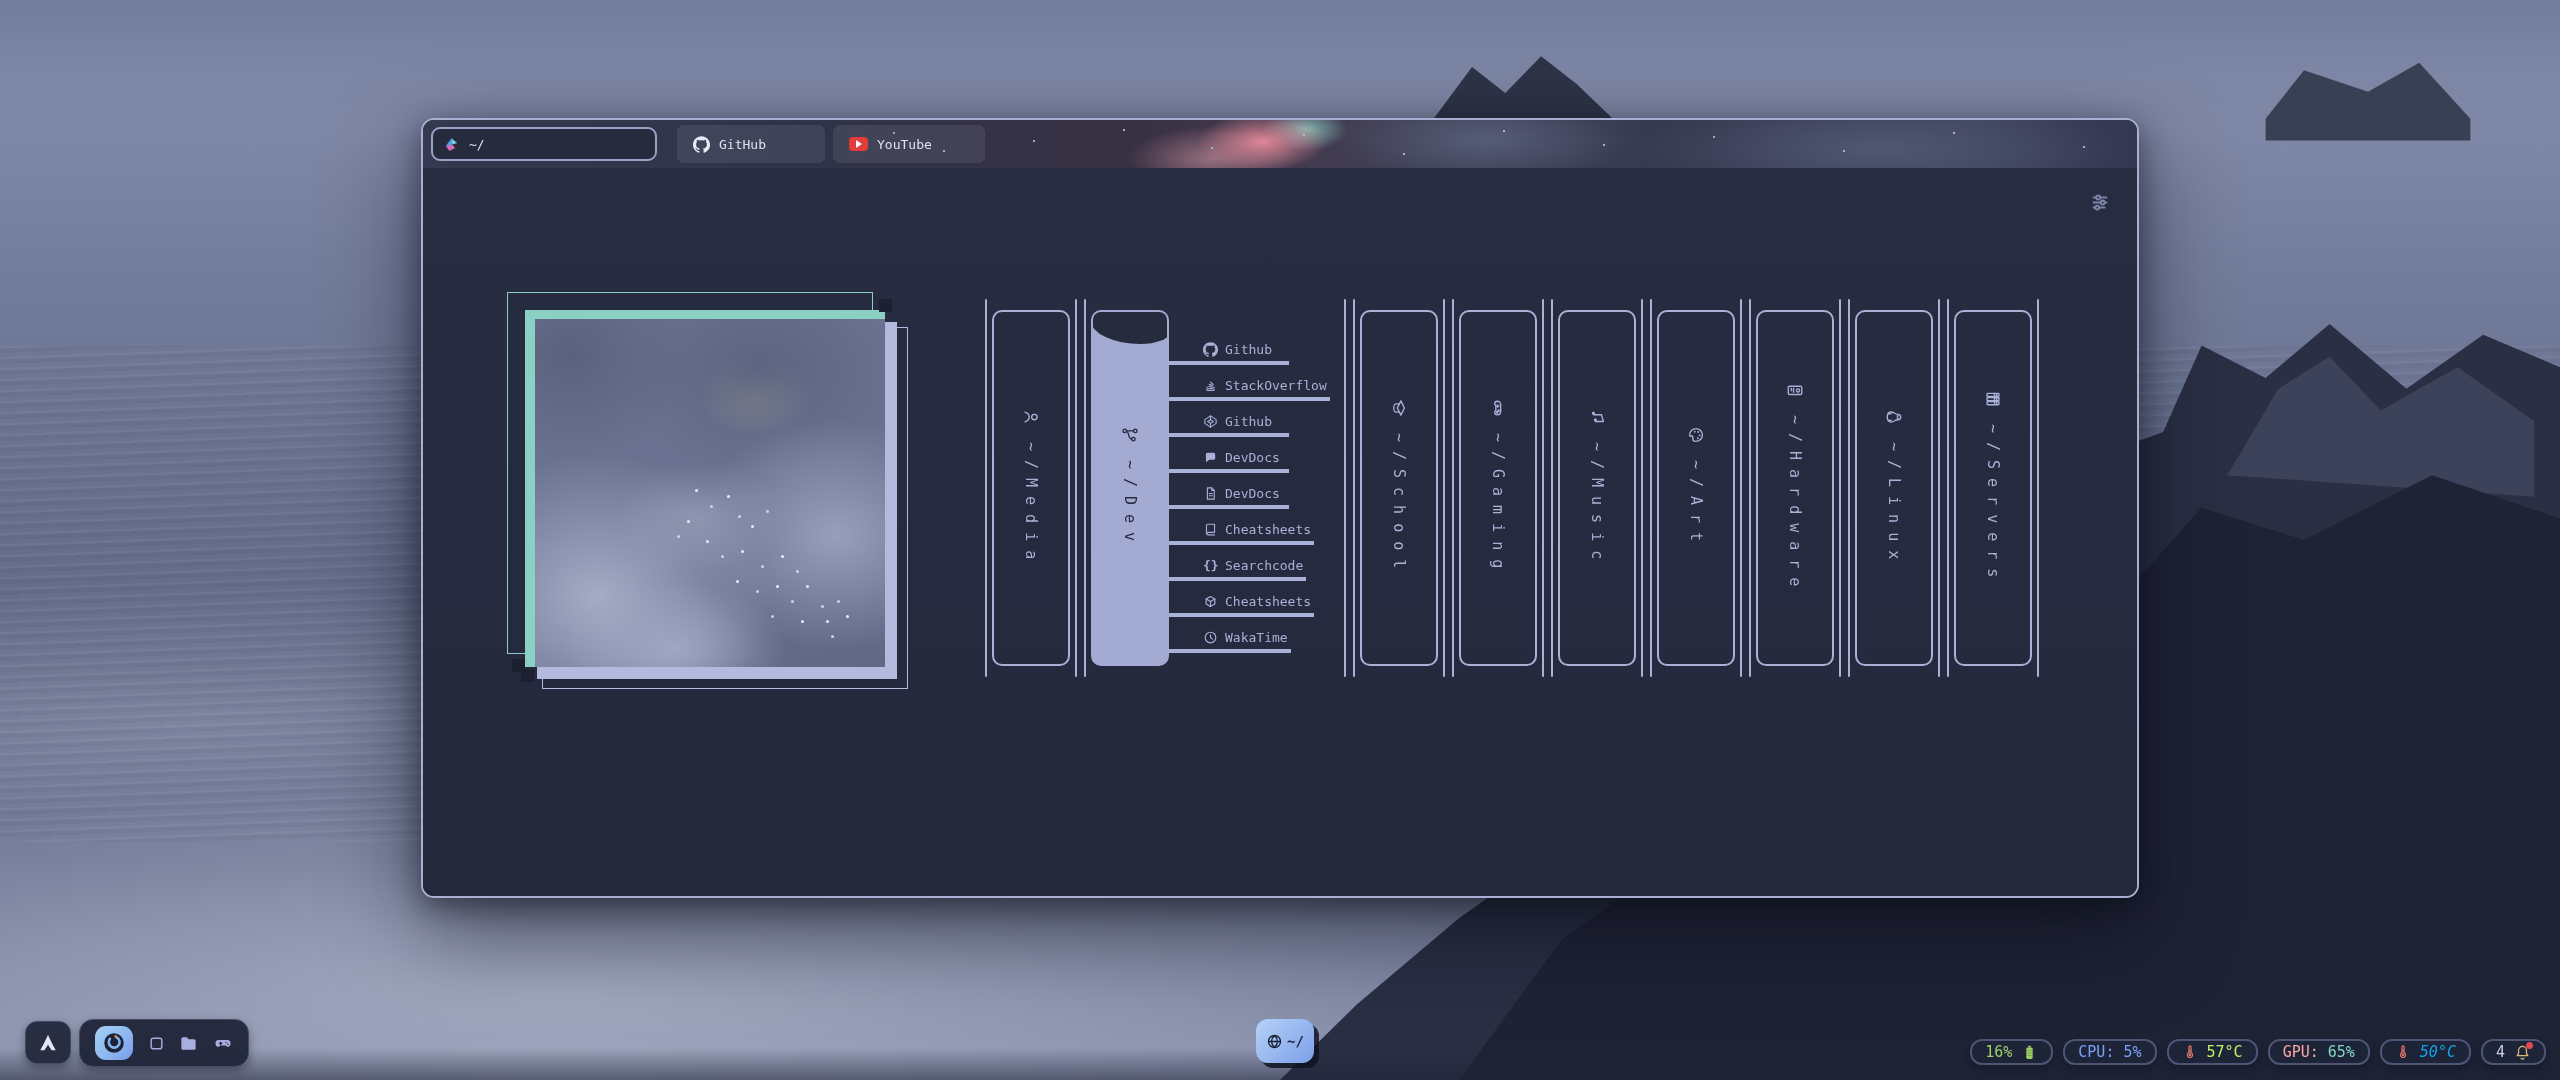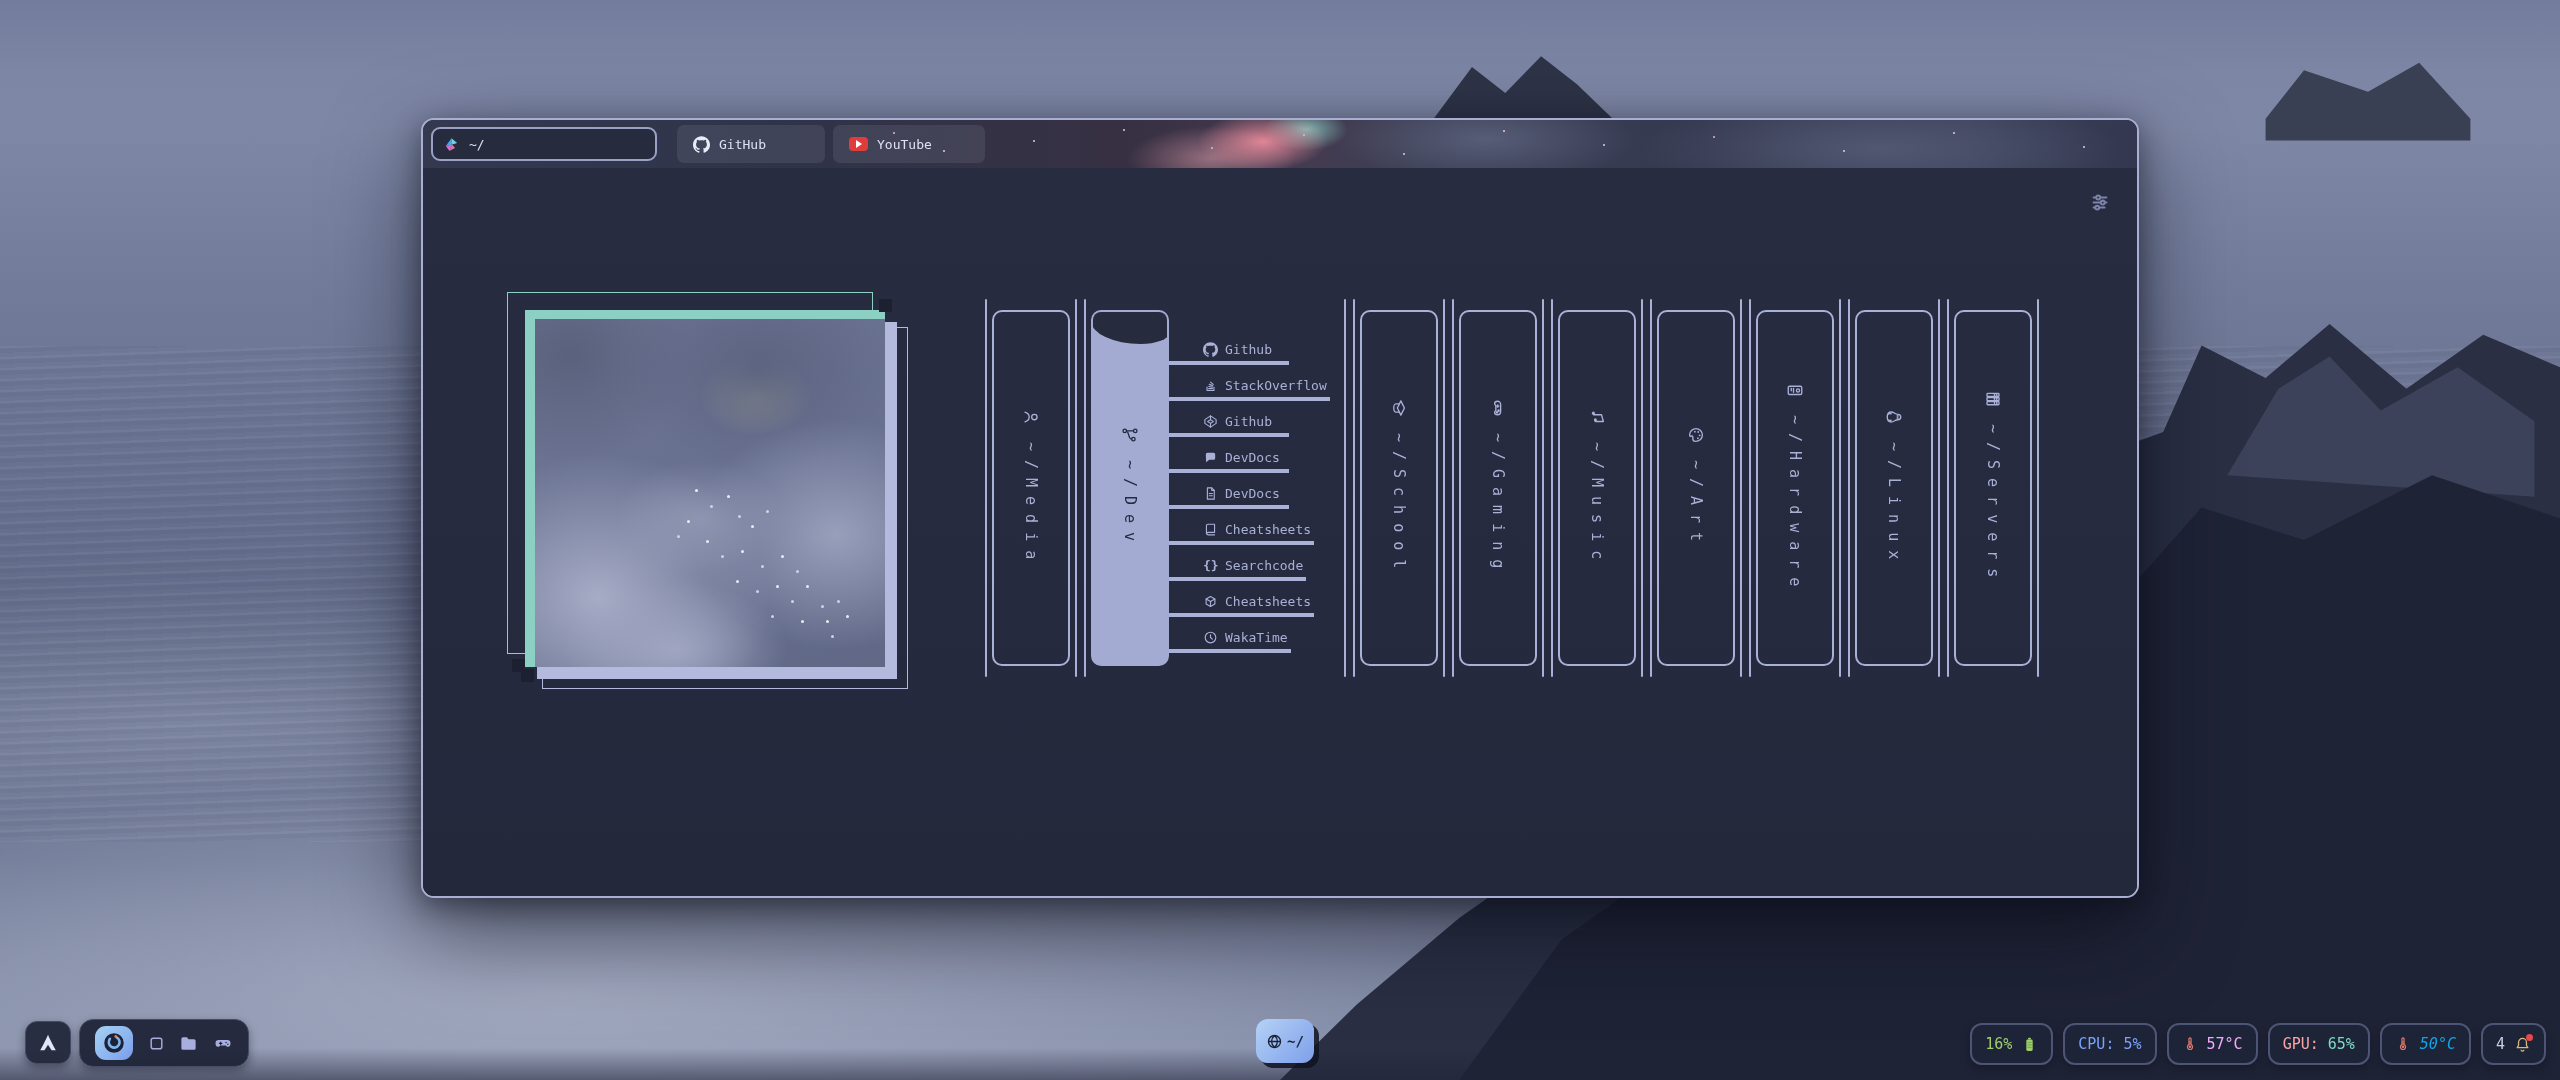--- a/index.html
+++ b/index.html
@@ -120,21 +120,21 @@
     background:linear-gradient(135deg,#a5d2f2 0%,#8cb4ef 60%,#7a9bea 100%);
     display:flex; align-items:center; justify-content:center; cursor:pointer; }
   .dock-ic { color:#a9aee0; cursor:pointer; display:flex; }
   .focused-pill { position:absolute; left:1256px; bottom:17px; width:58px; height:44px; border-radius:12px;
     background:linear-gradient(135deg,#b5d3f6 0%,#93b3ef 60%,#7fa0e9 100%);
     box-shadow:5px 5px 0 rgba(16,19,33,.85);
     display:flex; align-items:center; justify-content:center; gap:4px; color:#1c2135; cursor:pointer; }
   .focused-pill .lbl { font-size:14px; font-weight:bold; }
 
   .status-bar { position:absolute; right:14px; bottom:15px; display:flex; gap:10px; }
-  .chip { display:flex; align-items:center; gap:9px; height:42px; padding:0 13px;
+  .chip { display:flex; align-items:center; gap:9px; height:26px; padding:0 13px;
     background:rgba(31,36,56,.94); border:2px solid #4d5474; border-radius:12px; font-size:15px; color:#c8cde8;
     box-shadow:0 4px 10px rgba(10,12,24,.35); }
   .bell-wrap { position:relative; display:flex; }
   .bell-dot { position:absolute; right:-2px; top:-2px; width:7px; height:7px; border-radius:50%; background:#e5484d; }
 
   
   .st { fill:none; stroke:currentColor; stroke-width:1.8; stroke-linecap:round; stroke-linejoin:round; }
   .st2 { fill:none; stroke:currentColor; stroke-width:2.2; stroke-linecap:round; stroke-linejoin:round; }
   .fl { fill:currentColor; }
 </style>
@@ -528,21 +528,21 @@
   </div>
 
   <div class="chip">
     <svg width="16" height="16" viewBox="0 0 24 24">
       <g fill="none" stroke="#e07a6a" stroke-width="1.8">
           <path d="M10.4 4.5a1.6 1.6 0 013.2 0V13a3.8 3.8 0 11-3.2 0z"></path>
           <line x1="12" y1="8" x2="12" y2="13"></line>
         </g>
       <circle cx="12" cy="16.3" r="2" fill="#e07a6a"></circle>
     </svg>
-    <span style="color: #f0abfc;">57°C</span>
+    <span style="color: #bef264;">57°C</span>
   </div>
 
   <div class="chip">
     <span style="color: #fca5a5;">GPU:</span>
     <span style="color: rgb(127, 216, 196);">65%</span>
   </div>
 
   <div class="chip">
     <svg width="16" height="16" viewBox="0 0 24 24">
       <g fill="none" stroke="#e07a6a" stroke-width="1.8">

